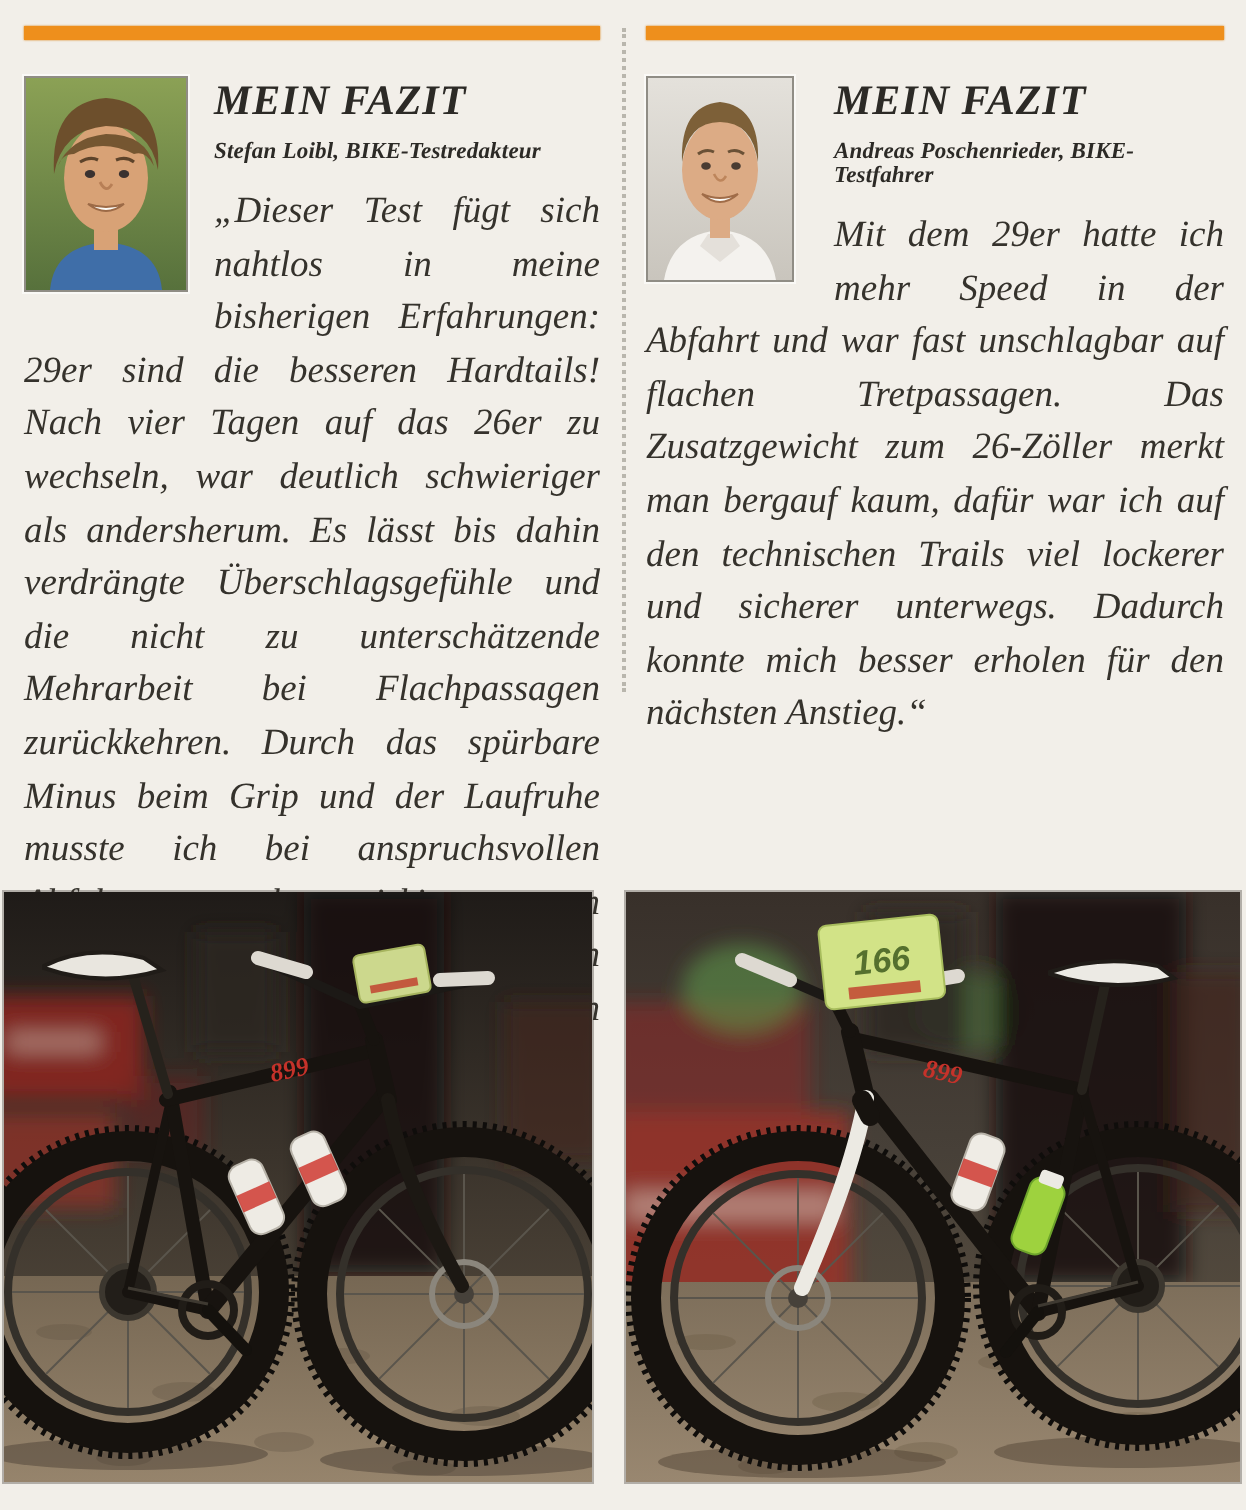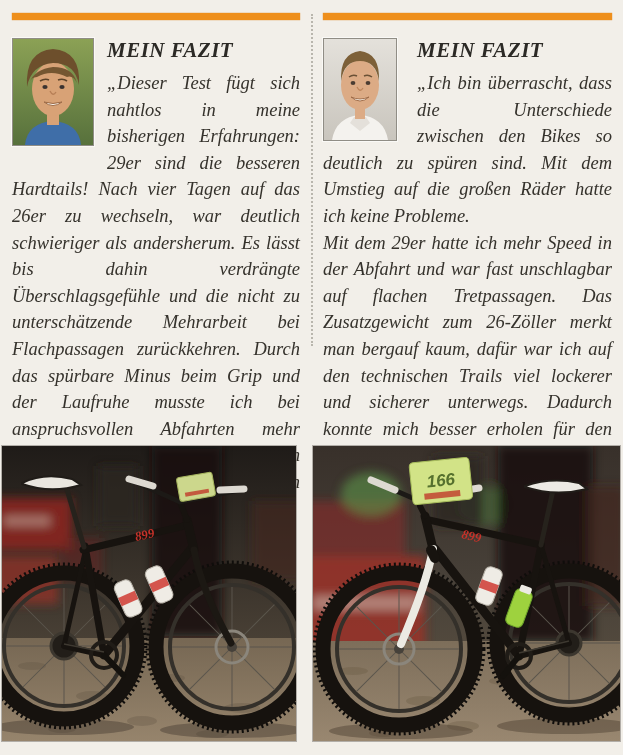--- a/index.html
+++ b/index.html
@@ -66,20 +66,21 @@
         <path d="M16,44 q6,-14 24,-16 q20,0 24,16 q-4,-8 -10,-6 q-16,-8 -30,0 q-6,0 -8,6 Z" fill="#755631"></path>
         <ellipse cx="32" cy="48" rx="2.6" ry="2" fill="#3a3230"></ellipse>
         <ellipse cx="49" cy="48" rx="2.6" ry="2" fill="#3a3230"></ellipse>
         <path d="M27,42 q5,-3 9,-1" stroke="#5d432a" stroke-width="1.6" fill="none"></path>
         <path d="M45,41 q5,-2 9,1" stroke="#5d432a" stroke-width="1.6" fill="none"></path>
         <path d="M37,52 q3,6 6,1" stroke="#b77f56" stroke-width="1.4" fill="none"></path>
         <path d="M31,63 q9,7 18,0 q-9,3 -18,0 Z" fill="#fdfcf8" stroke="#9c6a46" stroke-width="1"></path>
       </svg>
     </div>
     <h2 class="fazit-heading">MEIN FAZIT</h2>
+    <div class="byline">Stefan Loibl, BIKE-Testredakteur</div>
     <div class="quote">
       <p>„Dieser Test fügt sich nahtlos in meine bisherigen Erfahrungen: 29er sind die besseren Hardtails! Nach vier Tagen auf das 26er zu wechseln, war deutlich schwieriger als andersherum. Es lässt bis dahin verdrängte Überschlagsgefühle und die nicht zu unterschätzende Mehrarbeit bei Flachpassagen zurückkehren. Durch das spürbare Minus beim Grip und der Laufruhe musste ich bei anspruchsvollen Abfahrten mehr riskieren, um einigermaßen am eigentlich schwächeren 29er-Kollegen dranzubleiben.“</p>
     </div>
   </div>
 </section>
 
 <div class="divider"></div>
 
 <section class="column" id="col-right">
   <div class="accent-bar"></div>
@@ -100,22 +101,22 @@
         <path d="M17,42 Q16,14 36,12 Q56,14 55,42 Q52,22 36,22 Q20,22 17,42 Z" fill="#7d6038"></path>
         <ellipse cx="29" cy="44" rx="2.4" ry="1.9" fill="#4a3c32"></ellipse>
         <ellipse cx="44" cy="44" rx="2.4" ry="1.9" fill="#4a3c32"></ellipse>
         <path d="M25,38 q4,-3 8,-1" stroke="#6a5136" stroke-width="1.5" fill="none"></path>
         <path d="M40,37 q4,-2 8,1" stroke="#6a5136" stroke-width="1.5" fill="none"></path>
         <path d="M33,48 q3,6 6,1" stroke="#bd855b" stroke-width="1.3" fill="none"></path>
         <path d="M27,58 q9,8 18,0 q-9,4 -18,0 Z" fill="#fdfcf8" stroke="#a06c48" stroke-width="1"></path>
       </svg>
     </div>
     <h2 class="fazit-heading">MEIN FAZIT</h2>
+    <div class="byline">Andreas Poschenrieder, BIKE-Testfahrer</div>
     <div class="quote">
-      <p>„Ich bin überrascht, dass die Unterschiede zwischen den Bikes so deutlich zu spüren sind. Mit dem Umstieg auf die großen Räder hatte ich keine Probleme.</p>
       <p>Mit dem 29er hatte ich mehr Speed in der Abfahrt und war fast unschlagbar auf flachen Tretpassagen. Das Zusatzgewicht zum 26-Zöller merkt man bergauf kaum, dafür war ich auf den technischen Trails viel lockerer und sicherer unterwegs. Dadurch konnte mich besser erholen für den nächsten Anstieg.“</p>
     </div>
   </div>
 </section>
 
 <figure class="photo" id="photo-left" style="margin:0;">
   <svg width="294" height="295" viewBox="0 0 294 295">
     <defs>
       <linearGradient id="bgL" x1="0" y1="0" x2="0" y2="1">
         <stop offset="0" stop-color="#1f1b18"></stop>

